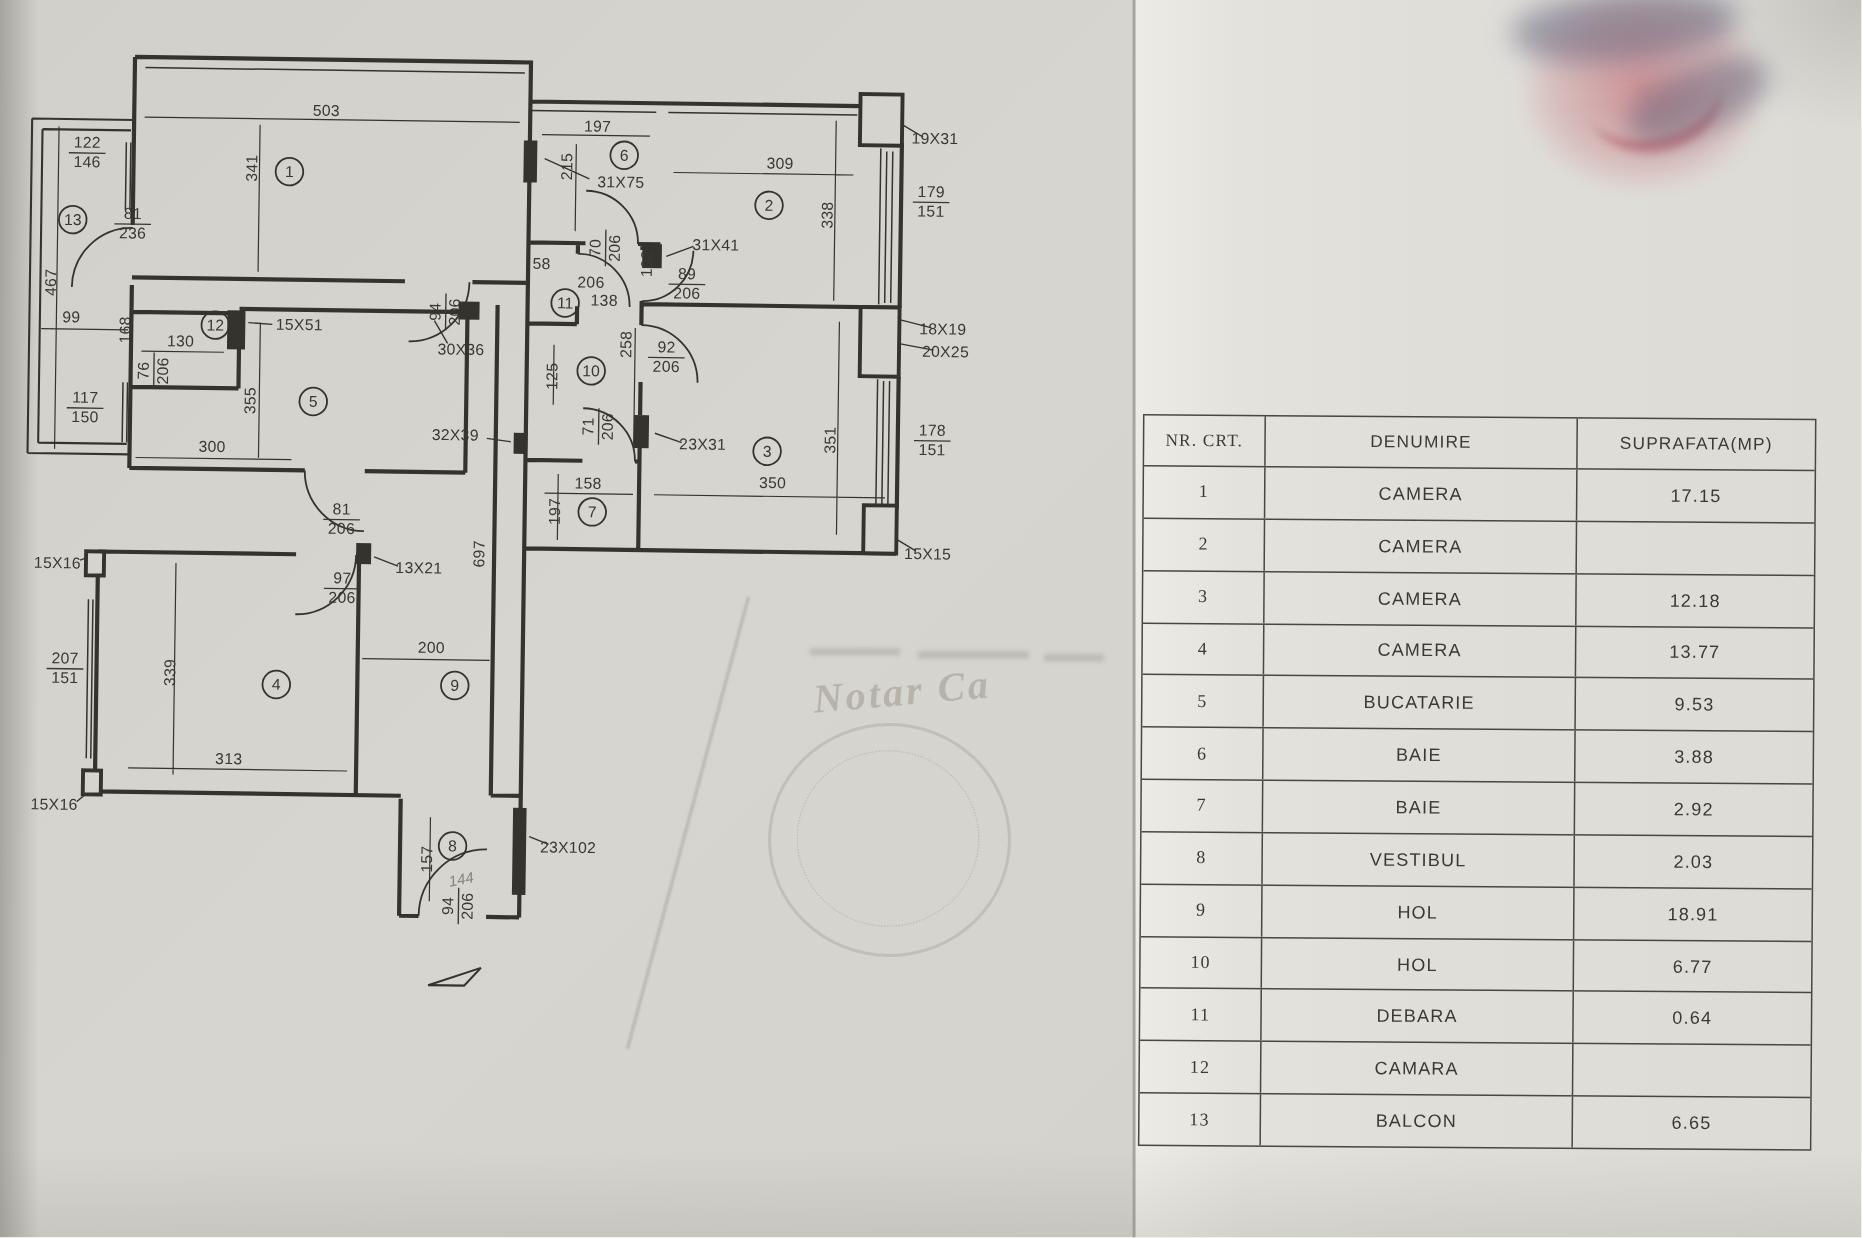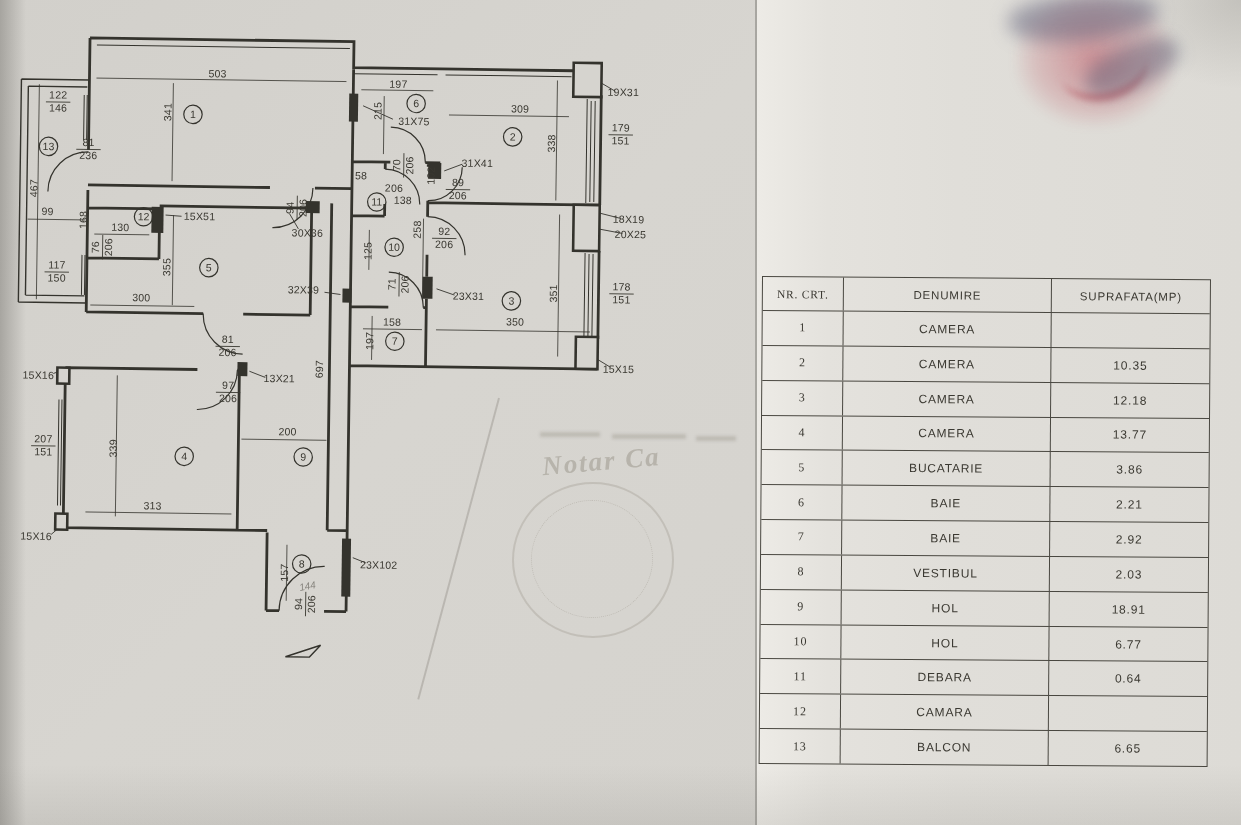--- a/index.html
+++ b/index.html
@@ -428,45 +428,45 @@
   <div class="area-table">
     <div class="t-row hdr">
       <div class="t-cell c-nr">NR. CRT.</div>
       <div class="t-cell c-den">DENUMIRE</div>
       <div class="t-cell c-sup">SUPRAFATA(MP)</div>
     </div>
     <div id="table-body" style="display:flex;flex-direction:column;flex:1;">
         <div class="t-row">
           <div class="t-cell c-nr">1</div>
           <div class="t-cell c-den">CAMERA</div>
+          <div class="t-cell c-sup">17.15</div>
         </div>
         <div class="t-row">
           <div class="t-cell c-nr">2</div>
           <div class="t-cell c-den">CAMERA</div>
-          <div class="t-cell c-sup">10.35</div>
         </div>
         <div class="t-row">
           <div class="t-cell c-nr">3</div>
           <div class="t-cell c-den">CAMERA</div>
           <div class="t-cell c-sup">12.18</div>
         </div>
         <div class="t-row">
           <div class="t-cell c-nr">4</div>
           <div class="t-cell c-den">CAMERA</div>
           <div class="t-cell c-sup">13.77</div>
         </div>
         <div class="t-row">
           <div class="t-cell c-nr">5</div>
           <div class="t-cell c-den">BUCATARIE</div>
-          <div class="t-cell c-sup">3.86</div>
+          <div class="t-cell c-sup">9.53</div>
         </div>
         <div class="t-row">
           <div class="t-cell c-nr">6</div>
           <div class="t-cell c-den">BAIE</div>
-          <div class="t-cell c-sup">2.21</div>
+          <div class="t-cell c-sup">3.88</div>
         </div>
         <div class="t-row">
           <div class="t-cell c-nr">7</div>
           <div class="t-cell c-den">BAIE</div>
           <div class="t-cell c-sup">2.92</div>
         </div>
         <div class="t-row">
           <div class="t-cell c-nr">8</div>
           <div class="t-cell c-den">VESTIBUL</div>
           <div class="t-cell c-sup">2.03</div>

